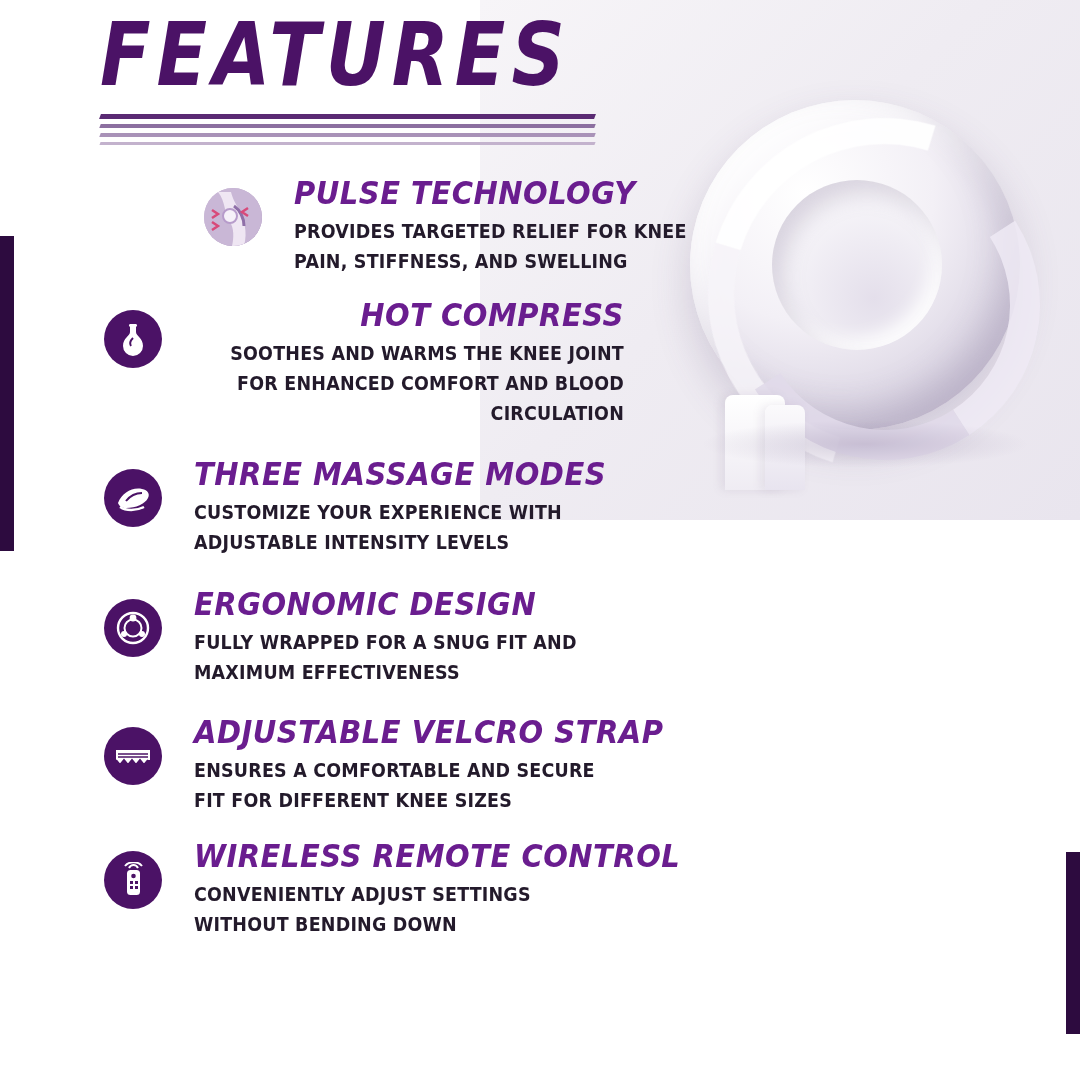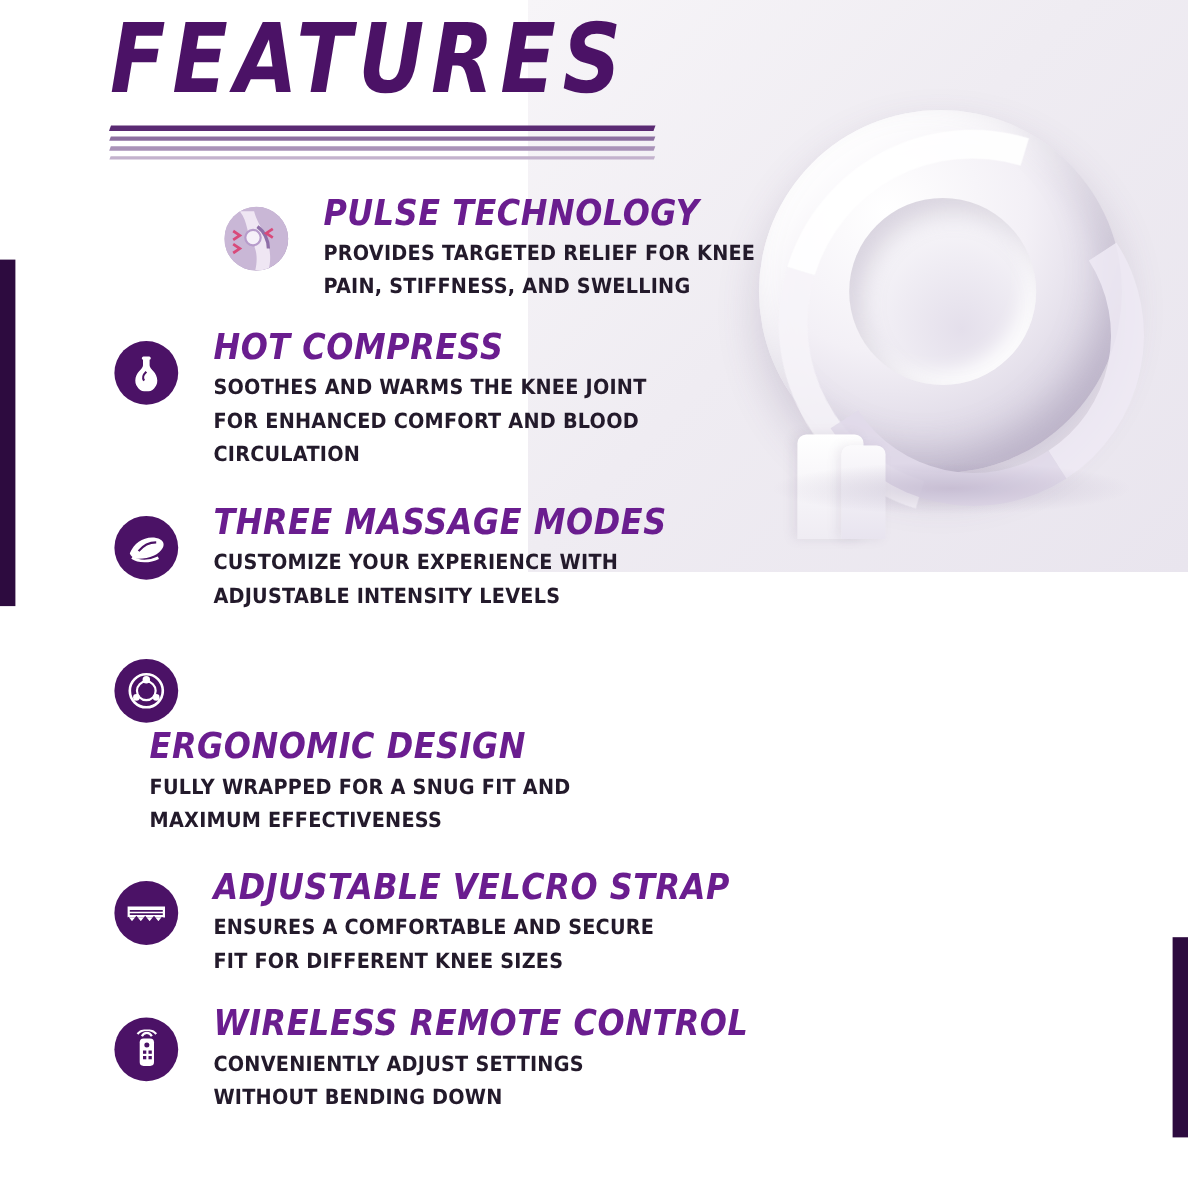--- a/index.html
+++ b/index.html
@@ -205,23 +205,23 @@
     font-weight: bold;
     color: #231a2b;
     letter-spacing: .2px;
     max-width: 430px;
     margin: 6px 0 0 0;
     transform: scaleY(1.08);
     transform-origin: left top;
   }
   
   .feature.f1 { margin-bottom: 22px; justify-content: flex-end; }
-  .feature.f2 { margin-bottom: 20px; }
+  .feature.f2 { margin-bottom: 20px; text-align: right; }
   .feature.f3 { margin-bottom: 30px; margin-top: 31px; }
-  .feature.f4 { margin-bottom: 28px; flex-direction: column; }
+  .feature.f4 { margin-bottom: 28px; }
   .feature.f5 { }
 </style>
 </head>
 <body>
 
 <div class="bg-soft"></div>
 <div class="product-photo">
   <div class="ring ring-outer"></div>
   <div class="ring ring-band"></div>
   <div class="ring ring-arc"></div>

